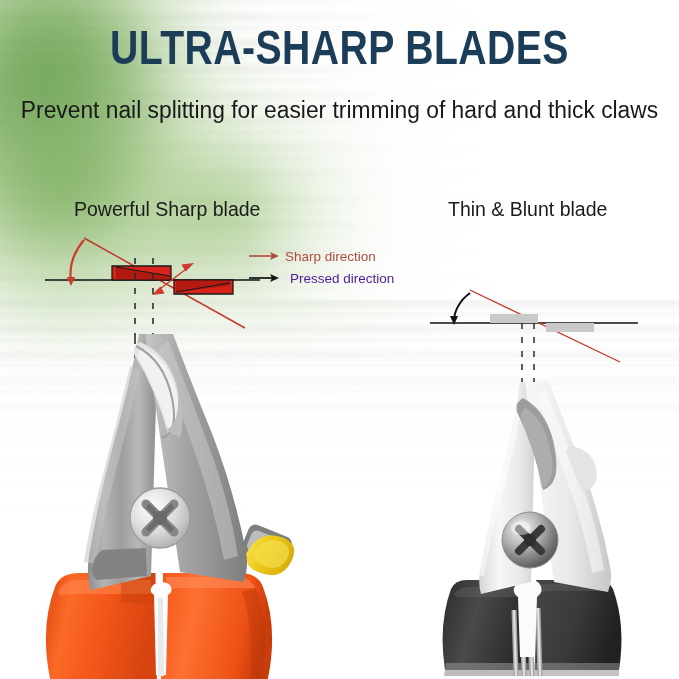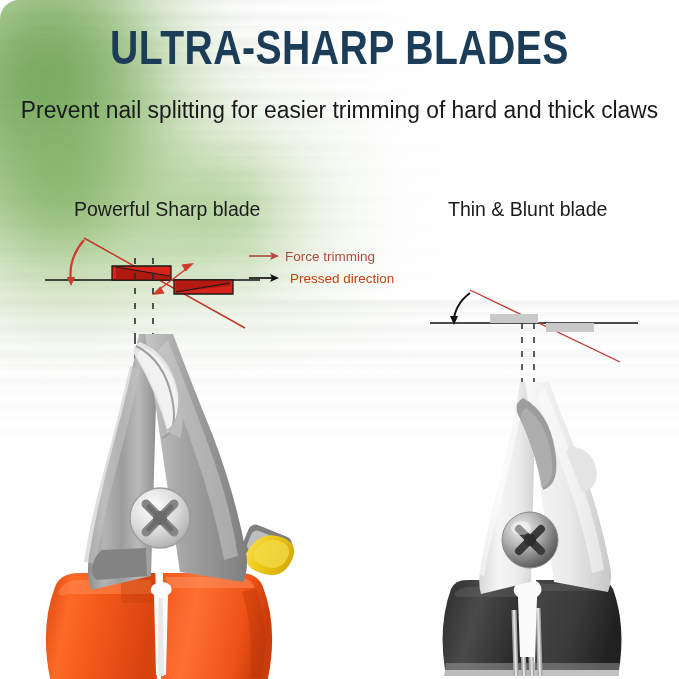--- a/index.html
+++ b/index.html
@@ -2,21 +2,21 @@
 <html><head>
 <meta charset="utf-8">
 <style>
   html,body{margin:0;padding:0;}
   body{
     width:679px;height:679px;overflow:hidden;
     font-family:"Liberation Sans","DejaVu Sans",sans-serif;
     background:#ffffff;
     position:relative;
   }
-  #stage{position:absolute;inset:0;width:679px;height:679px;overflow:hidden;background:#fff;border-radius:19px;}
+  #stage{position:absolute;inset:0;width:679px;height:679px;overflow:hidden;background:#fff;}
 
   
   .bg-base{
     position:absolute;inset:0;
     background:
       repeating-linear-gradient(to bottom,
         rgba(246,246,246,0.85) 0px,
         rgba(255,255,255,0.95) 9px,
         rgba(241,241,241,0.8) 17px,
         rgba(255,255,255,0.95) 26px);
@@ -65,21 +65,21 @@
 
   
   .diagram{position:absolute;}
   .diagram svg{display:block;overflow:visible;}
 
   .legend{position:absolute;left:248px;top:245px;}
   .legend-row{display:flex;align-items:center;height:22px;white-space:nowrap;}
   .legend-row .lg-ico{width:34px;height:14px;flex:0 0 34px;}
   .legend-row .lg-txt{font-size:13.5px;margin-left:3px;}
   .legend-row.force .lg-txt{color:#b04a3e;}
-  .legend-row.press .lg-txt{color:#c2410c;margin-left:8px;}
+  .legend-row.press .lg-txt{color:#4c1d95;margin-left:8px;}
 
   
   .tool{position:absolute;}
   .tool svg{display:block;}
 </style>
 </head>
 <body>
 
 <div id="stage">
 
@@ -136,21 +136,21 @@
   </div>
 
   <div class="legend">
     <div class="legend-row force">
       <span class="lg-ico">
         <svg width="34" height="14" viewBox="0 0 34 14">
           <line x1="1" y1="7" x2="26" y2="7" stroke="#b04a3e" stroke-width="1.6"></line>
           <path d="M 31 7 L 22 3 L 24 7 L 22 11 Z" fill="#b04a3e"></path>
         </svg>
       </span>
-      <span class="lg-txt">Force trimming</span>
+      <span class="lg-txt">Sharp direction</span>
     </div>
     <div class="legend-row press">
       <span class="lg-ico">
         <svg width="34" height="14" viewBox="0 0 34 14">
           <line x1="1" y1="7" x2="26" y2="7" stroke="#131313" stroke-width="1.7"></line>
           <path d="M 31 7 L 22 3 L 24 7 L 22 11 Z" fill="#131313"></path>
         </svg>
       </span>
       <span class="lg-txt">Pressed direction</span>
     </div>

